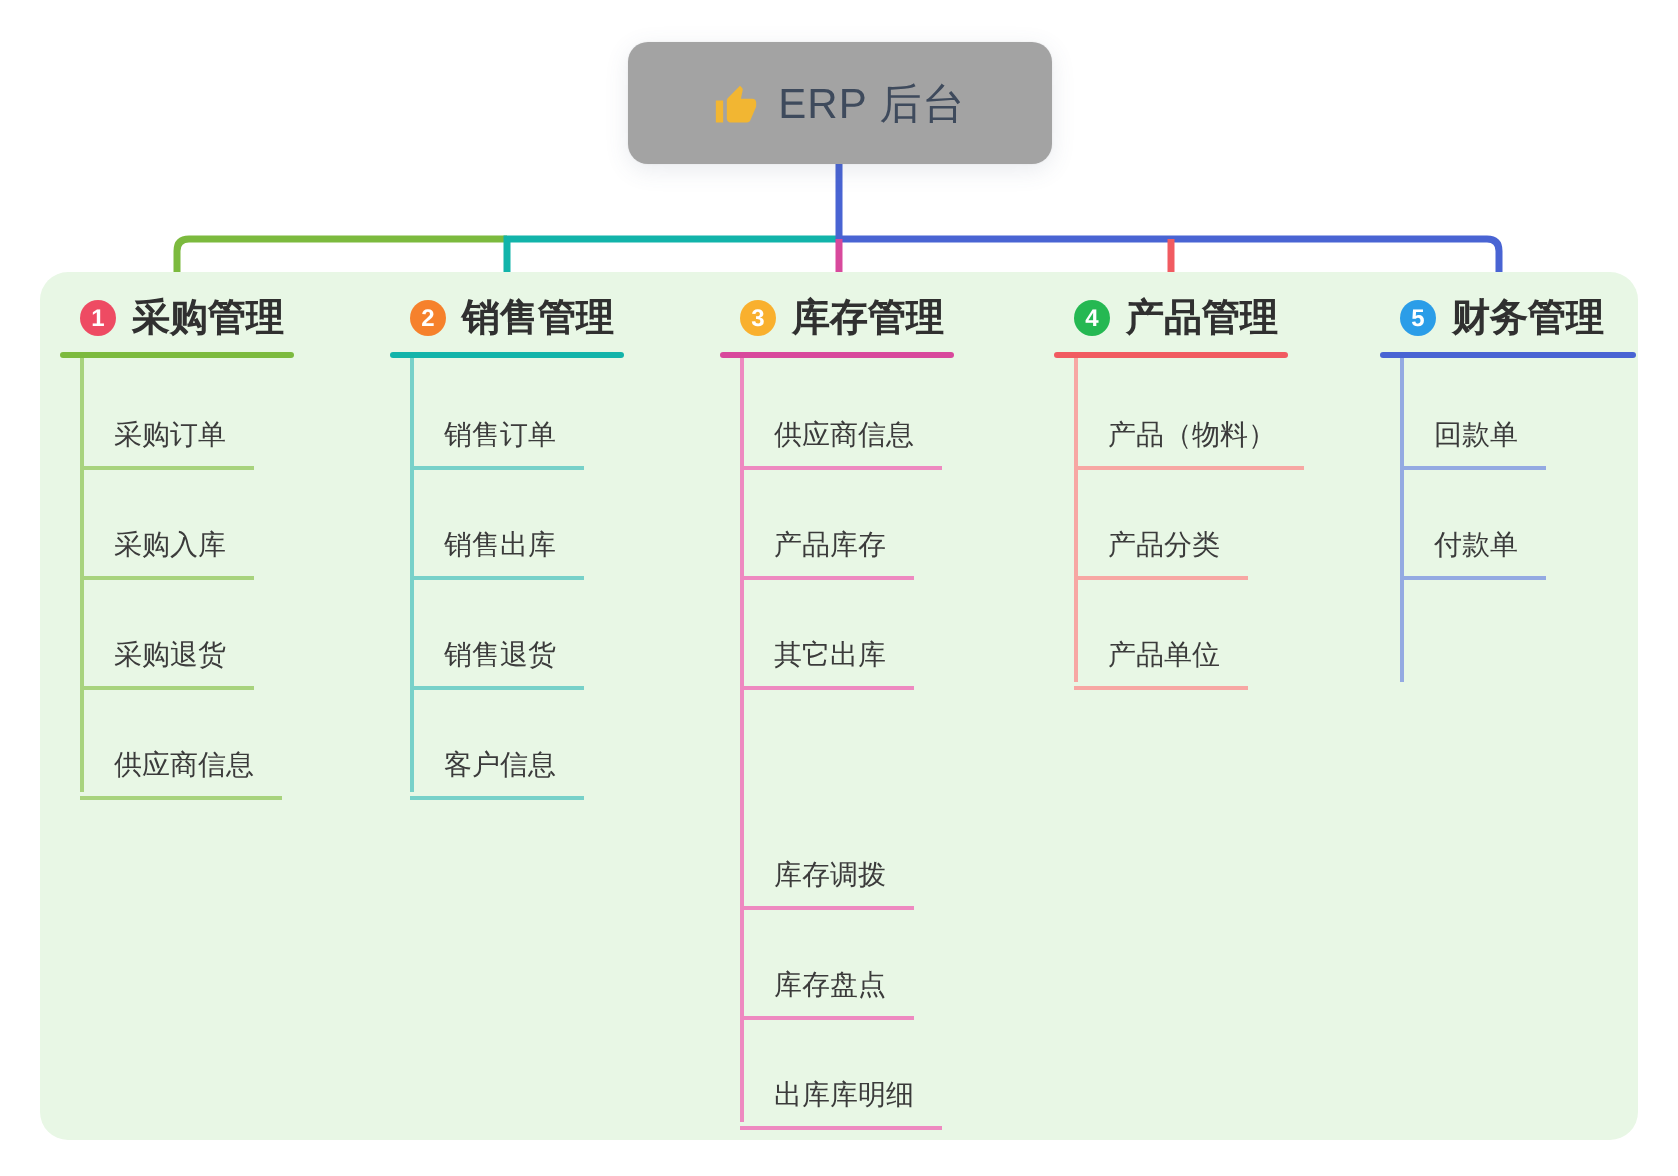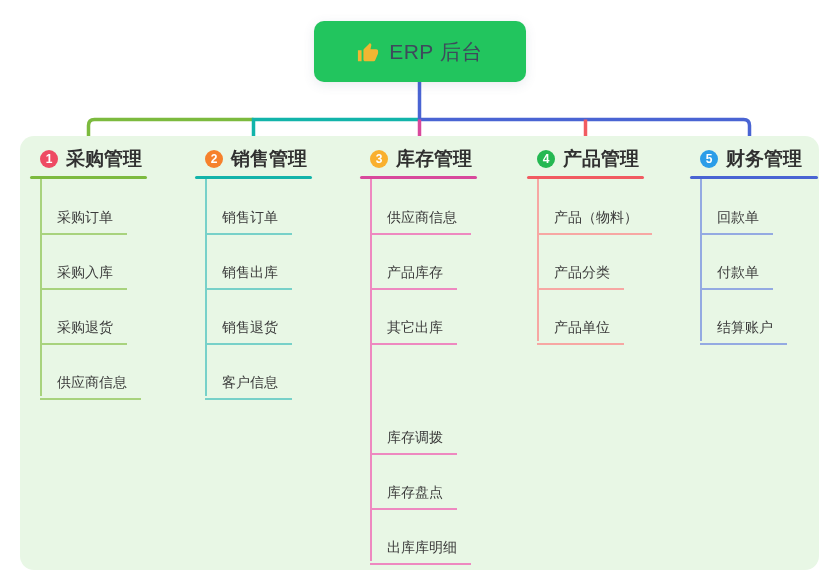--- a/index.html
+++ b/index.html
@@ -6,21 +6,21 @@
   body{
     width:839px;height:588px;overflow:hidden;
     font-family:"Liberation Sans","DejaVu Sans",sans-serif;
     -webkit-font-smoothing:antialiased;
   }
   .canvas{position:relative;width:839px;height:588px;background:#ffffff;}
 
   
   .root-card{
     position:absolute;left:314px;top:21px;width:212px;height:61px;
-    background:#22c55e;border-radius:10px;
+    background:#a3a3a3;border-radius:10px;
     box-shadow:0 3px 12px rgba(70,90,120,.12),0 0 1px rgba(0,0,0,.08);
     display:flex;align-items:center;justify-content:center;gap:10px;
     font-size:21px;color:#3e4a5c;letter-spacing:.5px;cursor:default;
   }
   .root-card .ticon{width:22px;height:22px;flex:0 0 auto;margin-top:2px;}
 
   
   svg.connectors{position:absolute;left:0;top:0;pointer-events:none;}
 
   
@@ -123,16 +123,15 @@
       </div>
       <div class="branch" style="left: 670px; width: 128px;">
         <div class="branch-header">
           <span class="badge" style="background: rgb(43, 157, 232);">5</span>
           <span class="branch-label">财务管理</span>
         </div>
         <div class="branch-underline" style="width: 128px; background: rgb(73, 100, 211);"></div>
         <div class="trunk" style="background: rgb(148, 170, 226); height: 162px;"></div>
         <div class="child" style="top: 61px; border-bottom-color: rgb(148, 170, 226);">回款单</div>
         <div class="child" style="top: 116px; border-bottom-color: rgb(148, 170, 226);">付款单</div>
-        <div class="child" style="top: 171px; border-bottom-color: rgb(148, 170, 226);">结算账户</div>
       </div>
     </div>
 </div>
 
 </body></html>

